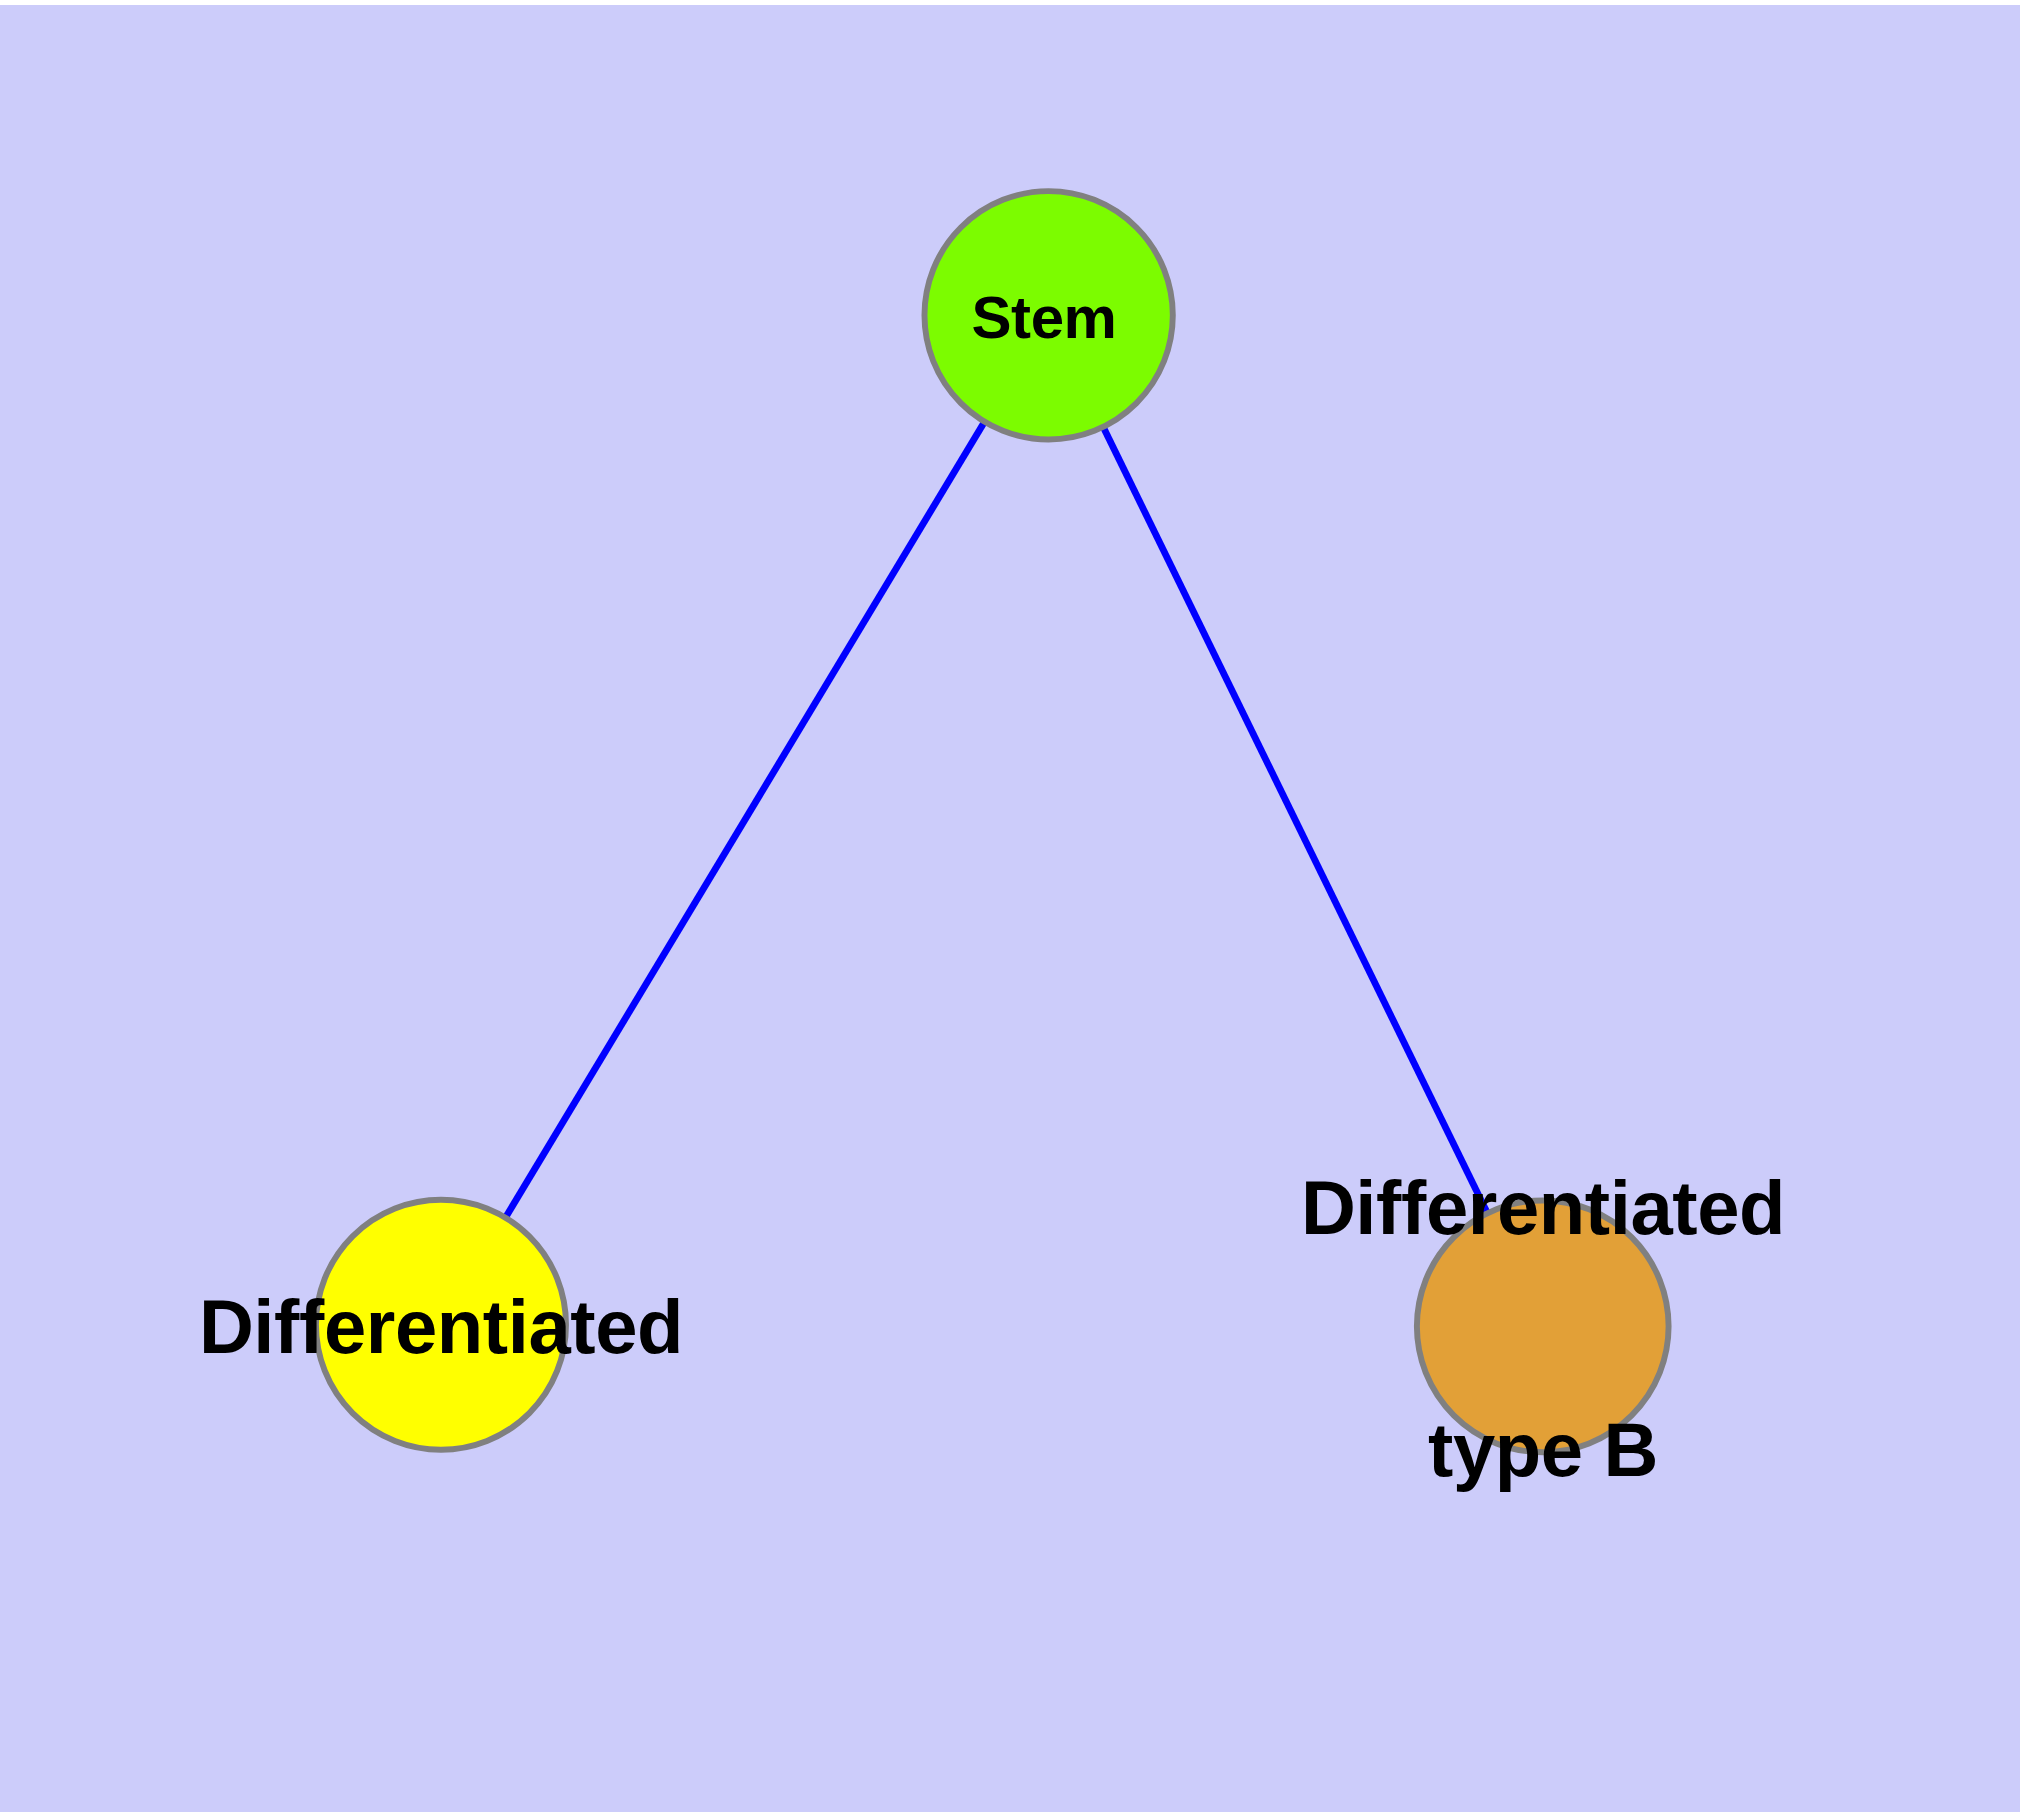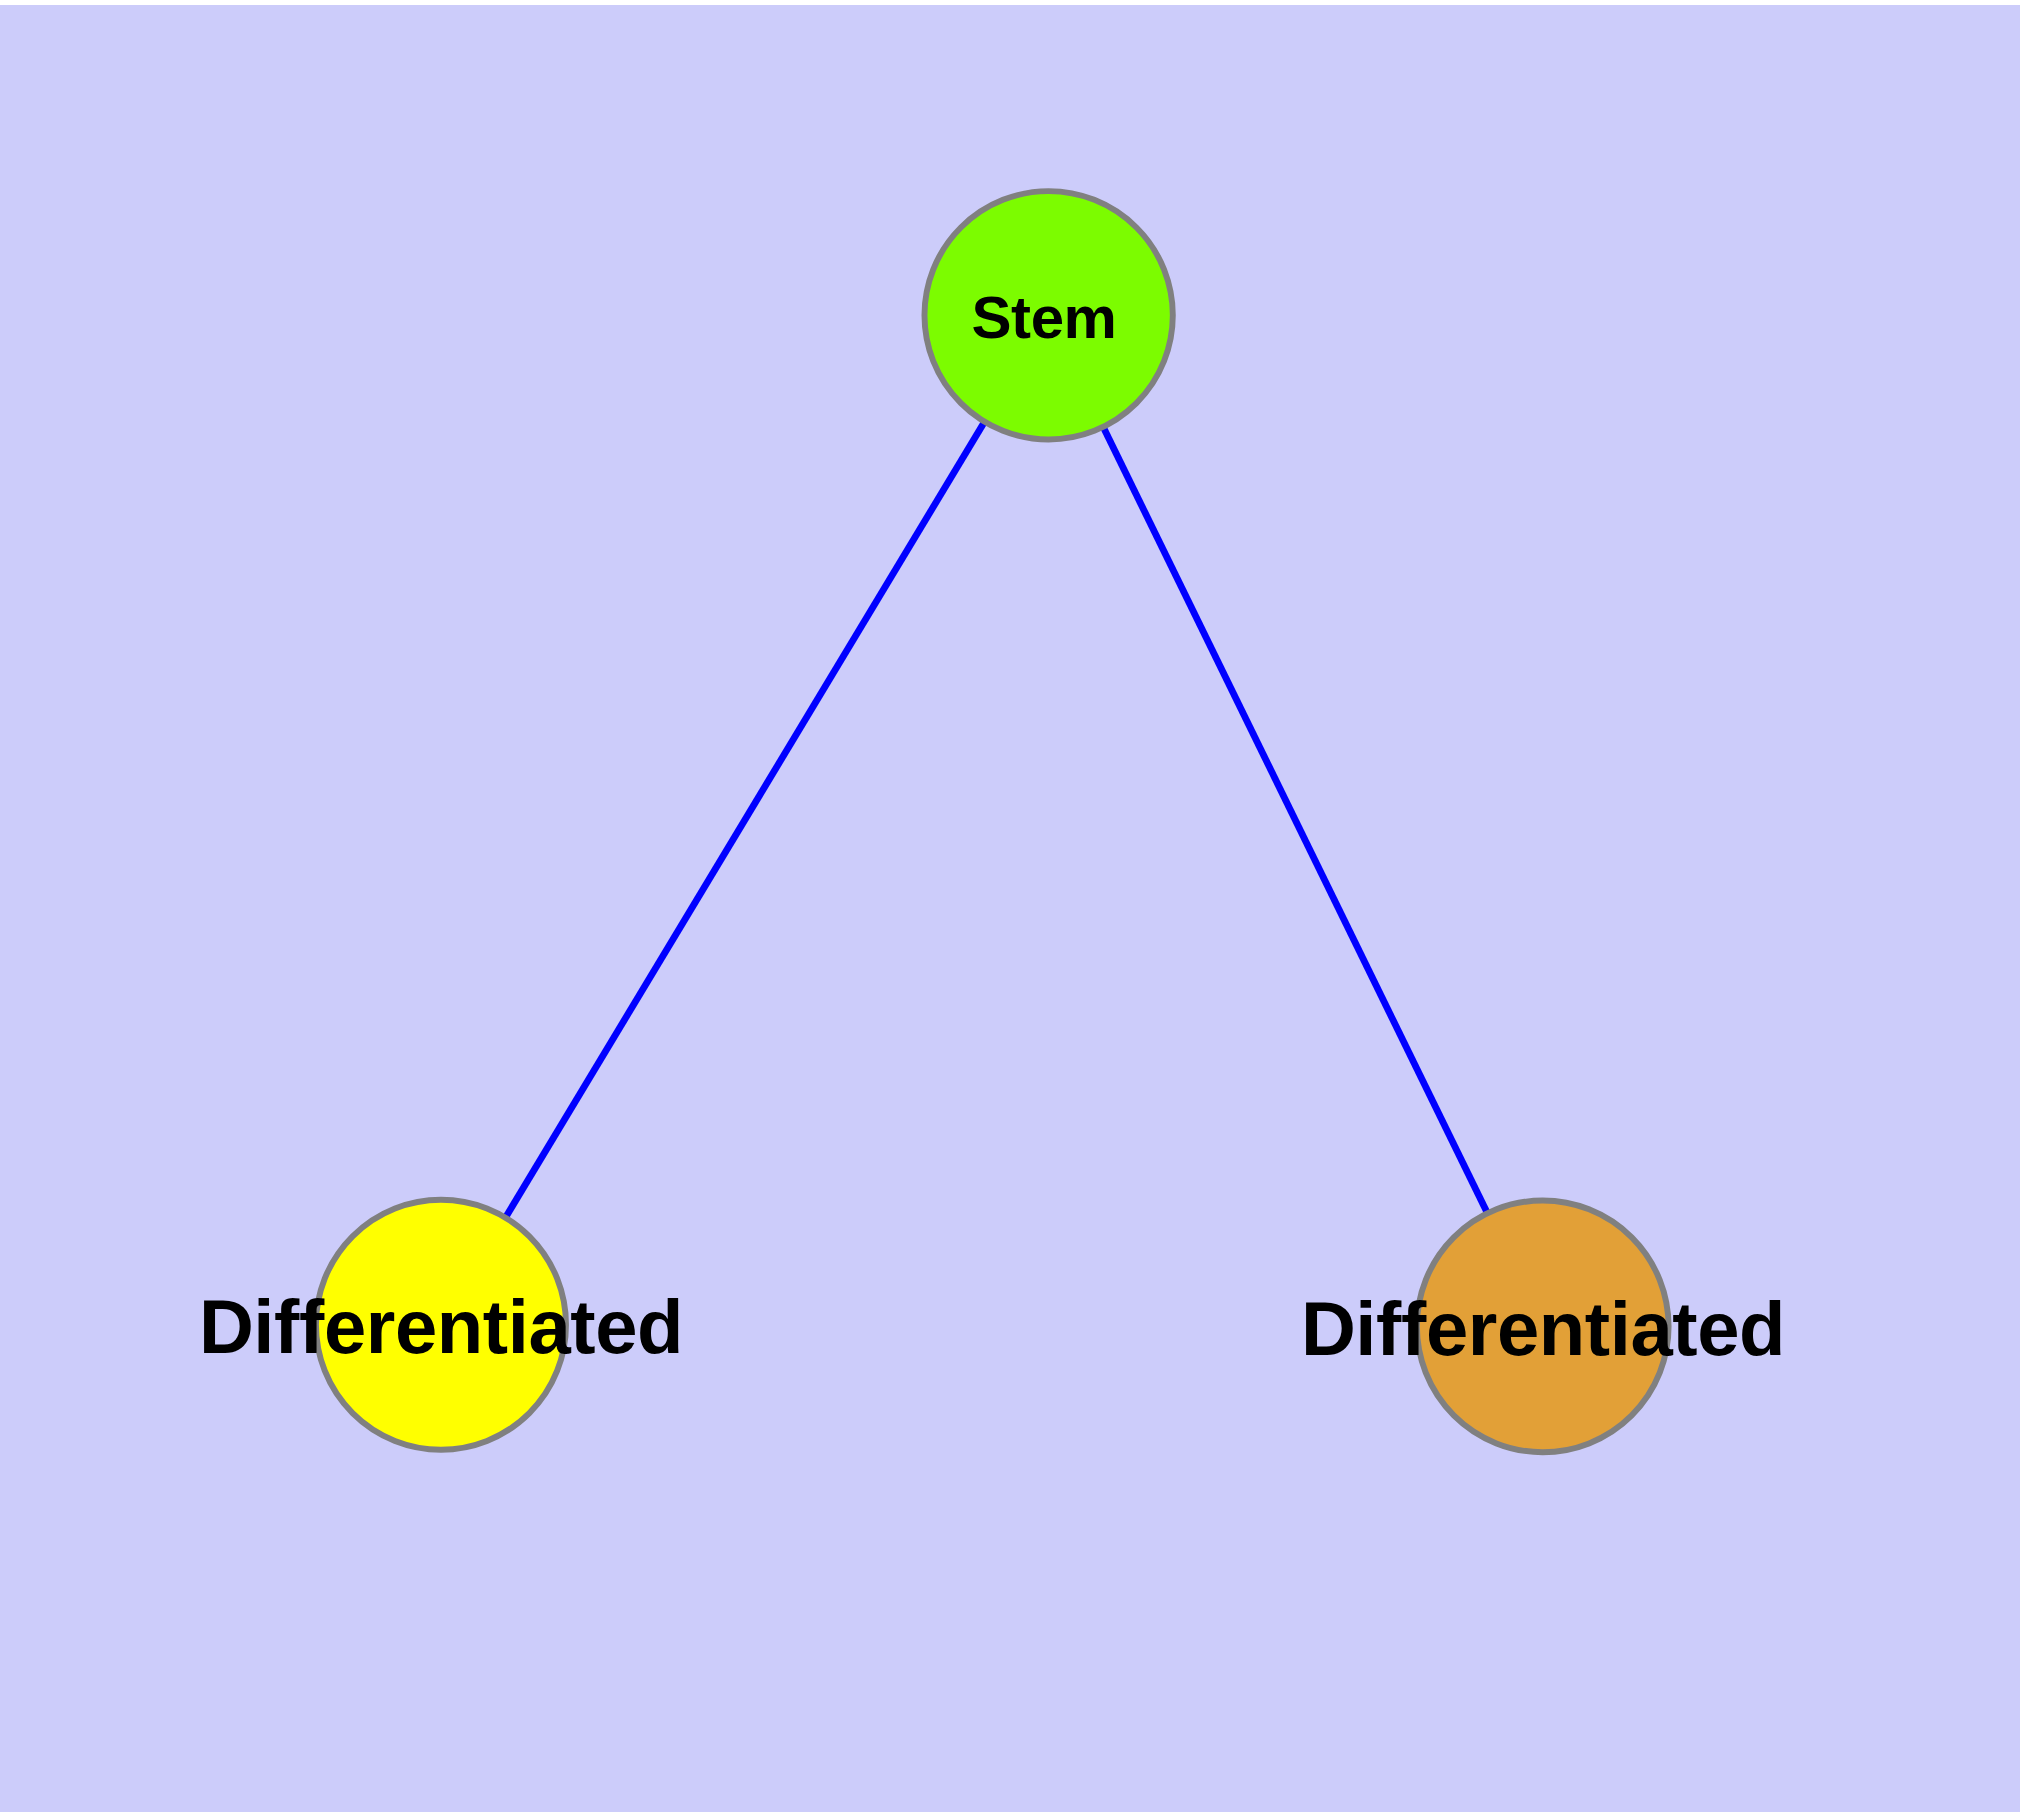--- a/index.html
+++ b/index.html
@@ -67,16 +67,17 @@
   <div class="node-label" style="left: 1008px; top: 318px; font-size: 60px; color: rgb(0, 0, 0); margin-left: 36px;">
     <div>Stem</div>
   </div>
 
   <div class="node-label" style="left: 441px; top: 1327px; font-size: 76px; color: rgb(0, 0, 0);">
     <div>Differentiated</div>
   </div>
 
   <div class="node-label" style="left: 1543px; top: 1329px; font-size: 76px; color: rgb(0, 0, 0);">
     <div>Differentiated</div>
+    <div>type B</div>
   </div>
 
 </div>
 
 
 </body></html>

